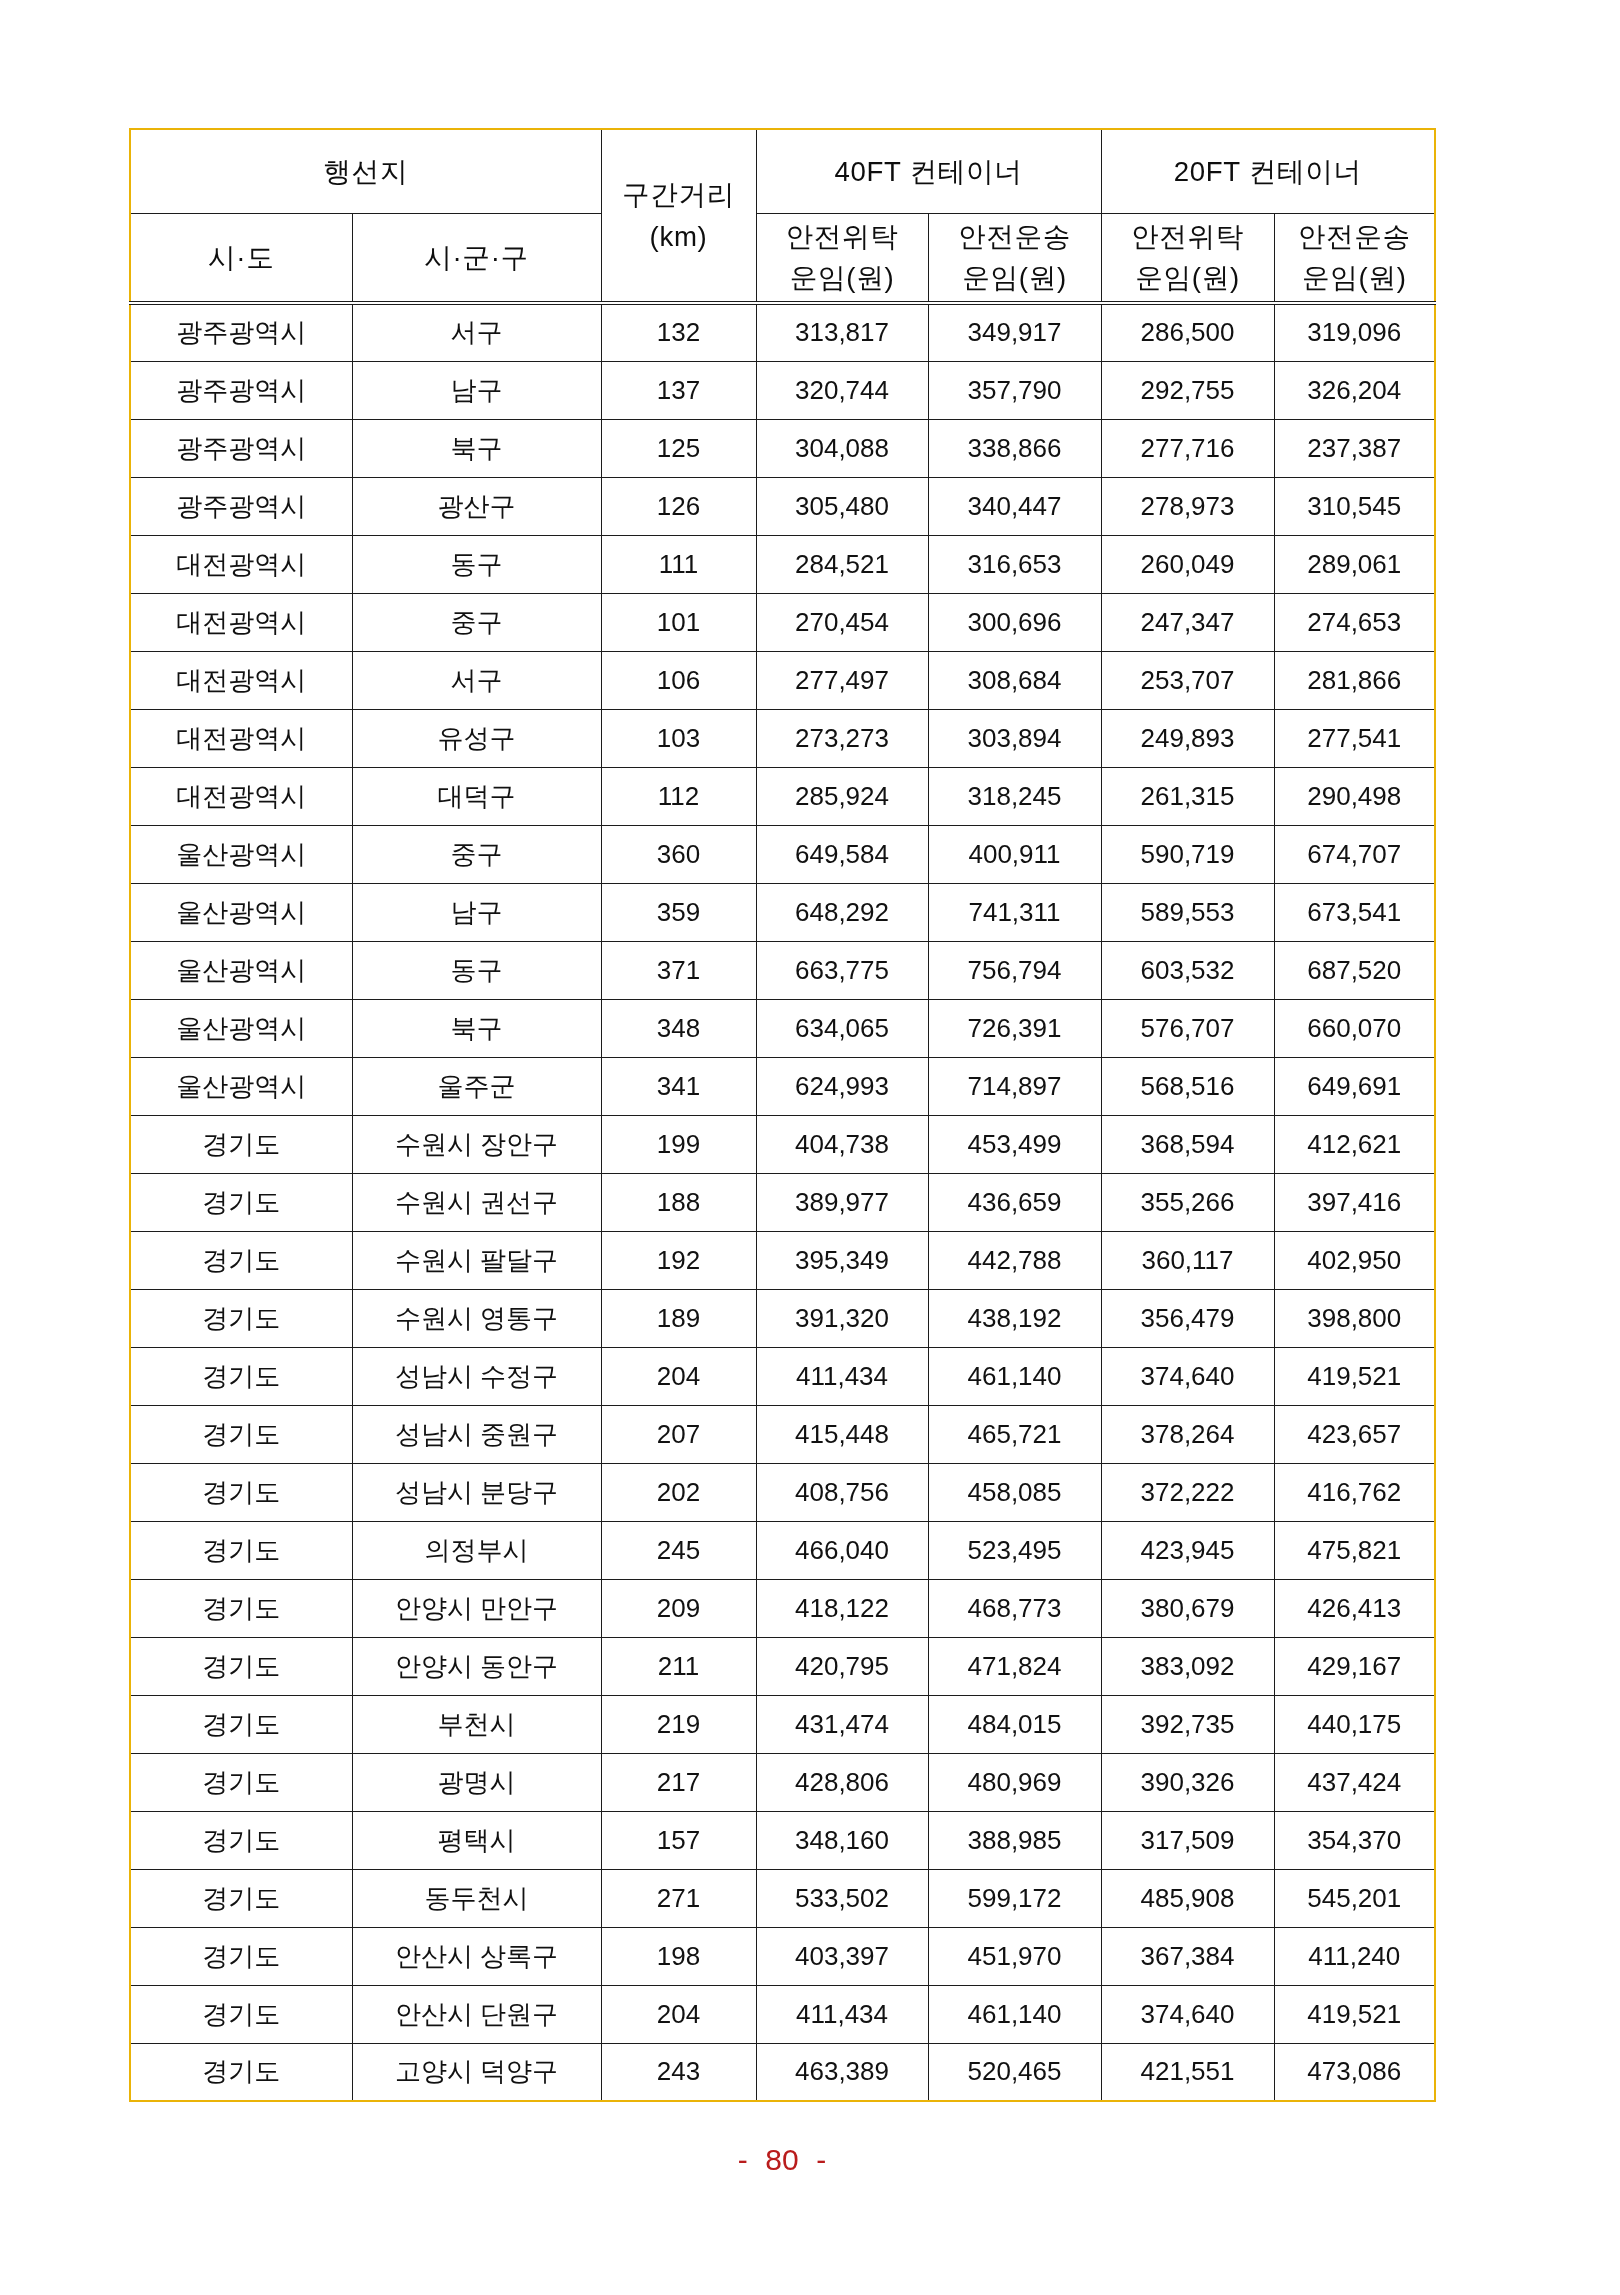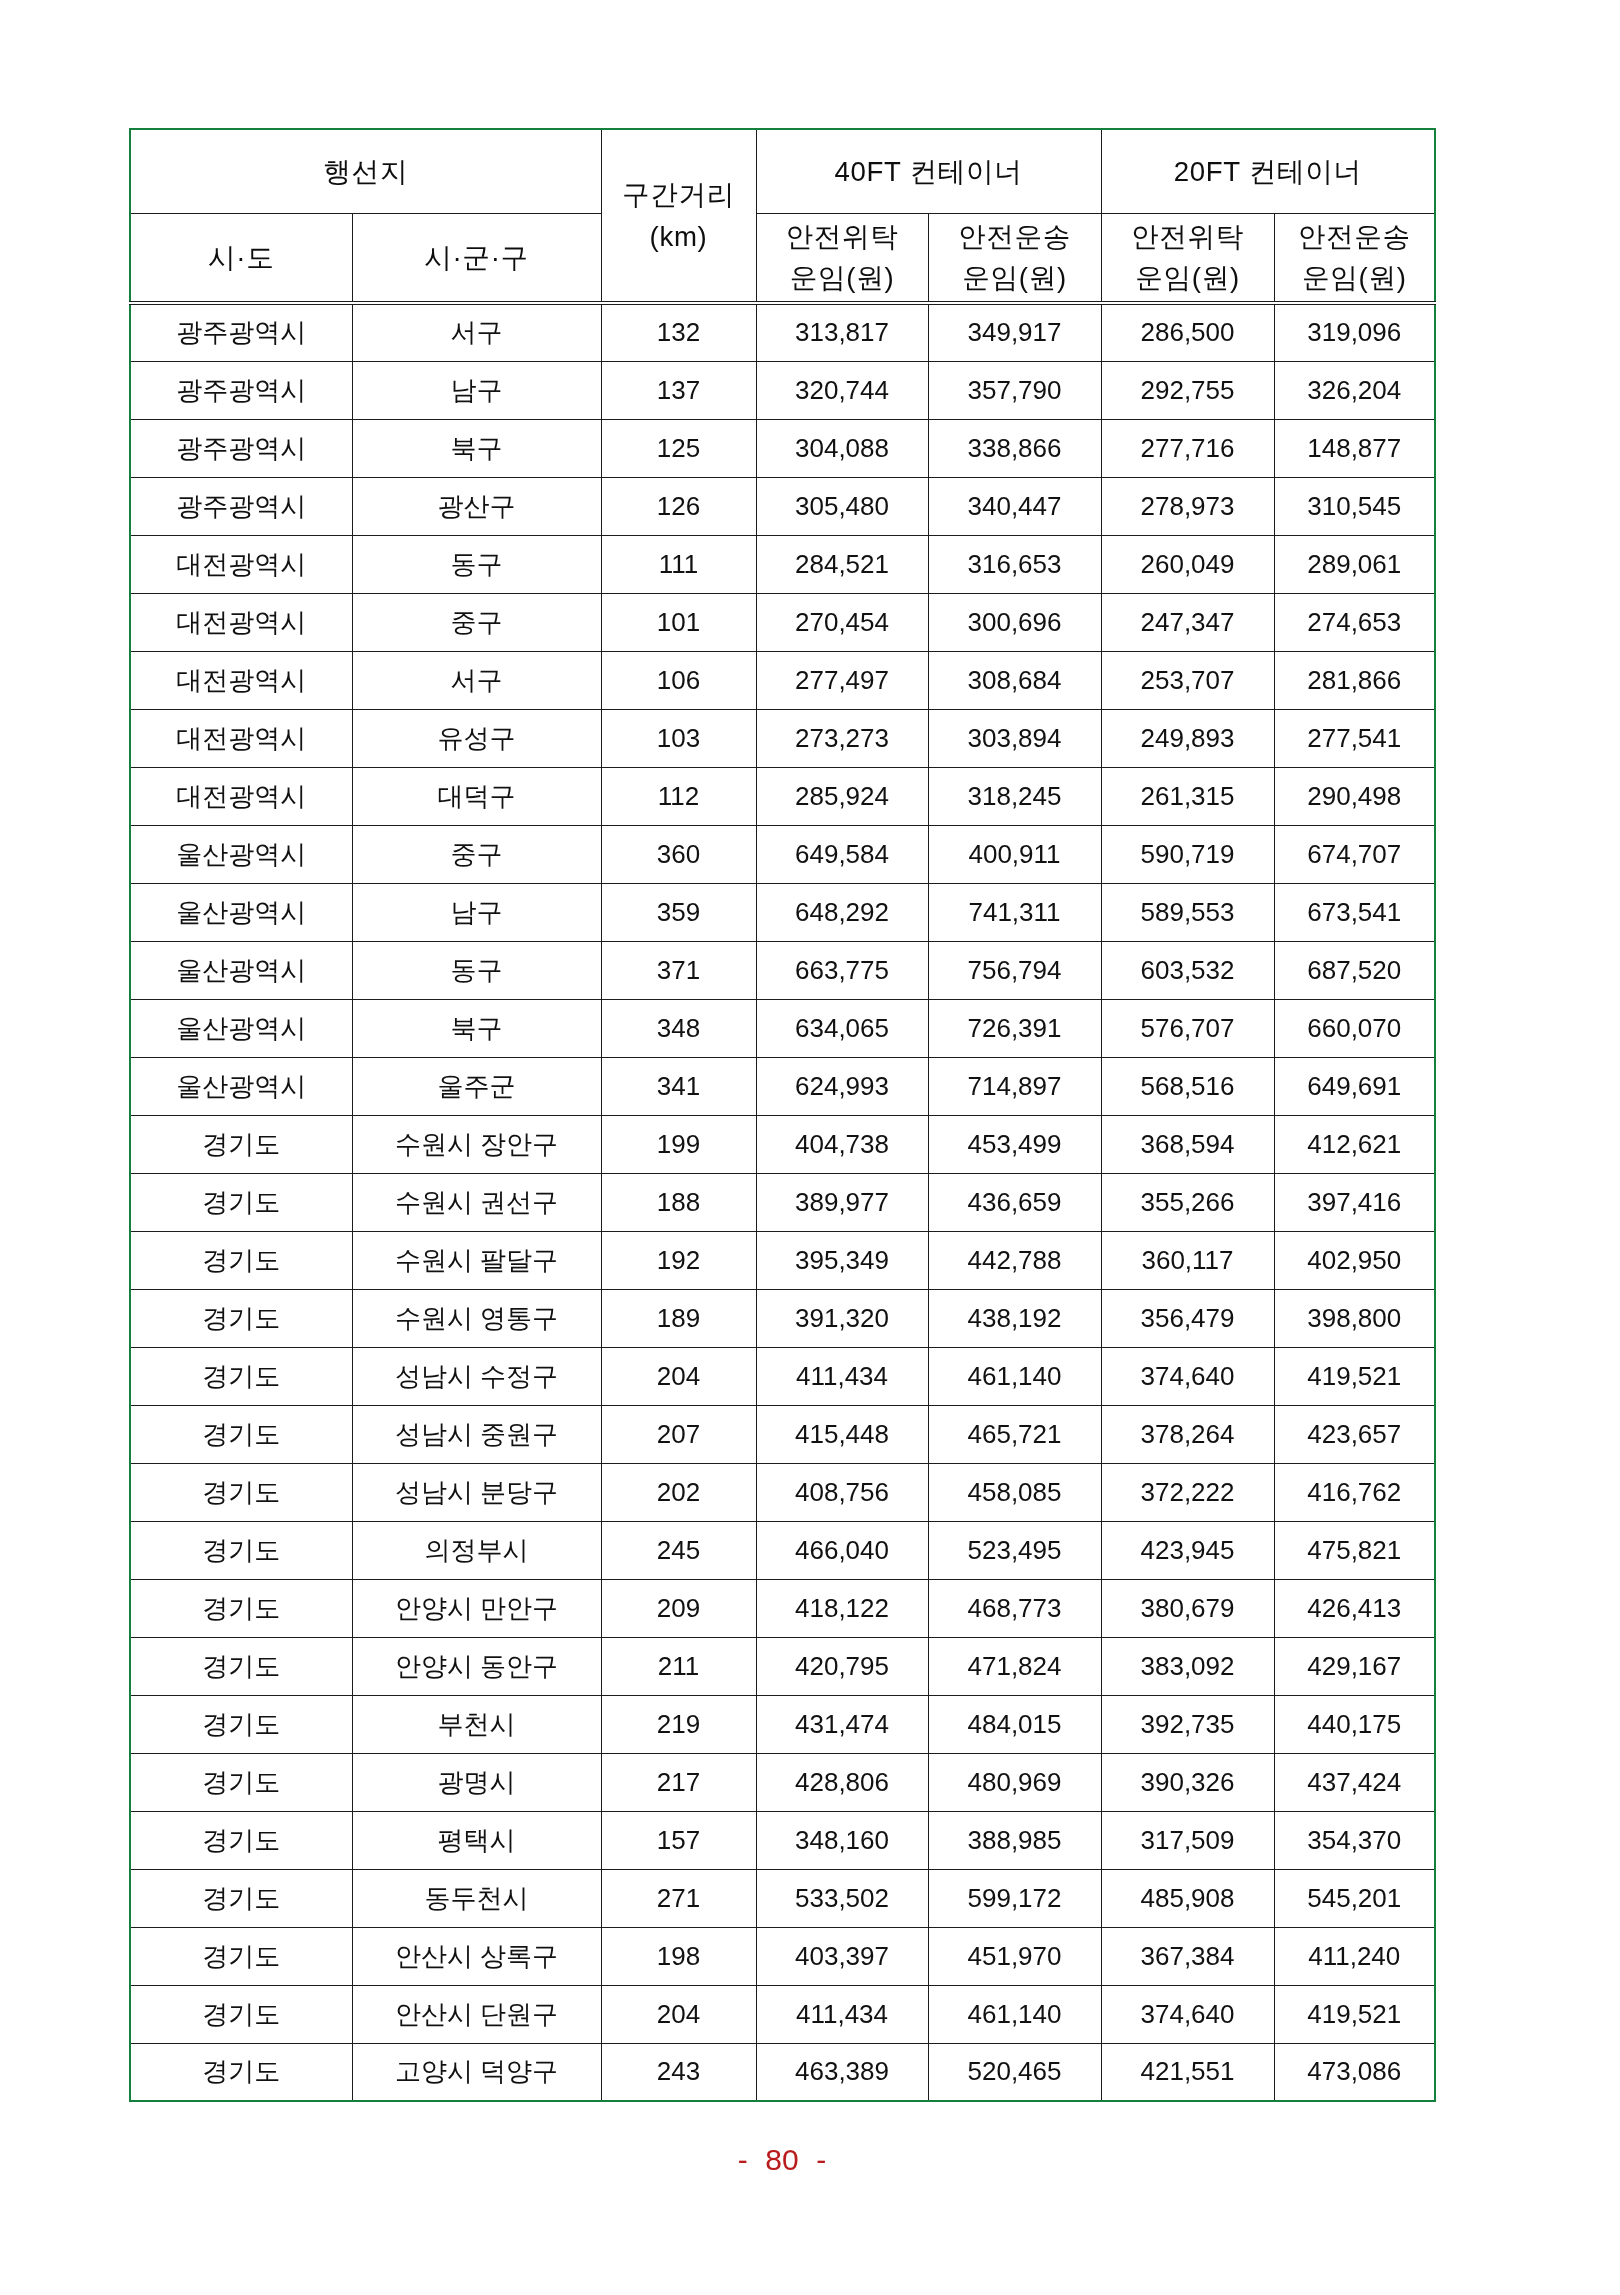--- a/index.html
+++ b/index.html
@@ -11,21 +11,21 @@
     color:#0e0e0e;
     -webkit-font-smoothing:antialiased;
   }
   .page { position:absolute; inset:0; }
 
   table.fare-table {
     position:absolute; left:129px; top:128px;
     width:1306px;
     border-collapse:collapse;
     table-layout:fixed;
-    border:2px solid #15803d;
+    border:2px solid #eab308;
   }
   .fare-table th, .fare-table td {
     border:1.3px solid #1c1c1c;
     text-align:center;
     vertical-align:middle;
     font-weight:normal;
     padding:0;
     overflow:hidden;
   }
   tr.hrow1 { height:84px; }
@@ -128,21 +128,21 @@
           <td>292,755</td>
           <td>326,204</td>
         </tr>
         <tr>
           <td>광주광역시</td>
           <td>북구</td>
           <td>125</td>
           <td>304,088</td>
           <td>338,866</td>
           <td>277,716</td>
-          <td>148,877</td>
+          <td>237,387</td>
         </tr>
         <tr>
           <td>광주광역시</td>
           <td>광산구</td>
           <td>126</td>
           <td>305,480</td>
           <td>340,447</td>
           <td>278,973</td>
           <td>310,545</td>
         </tr>

